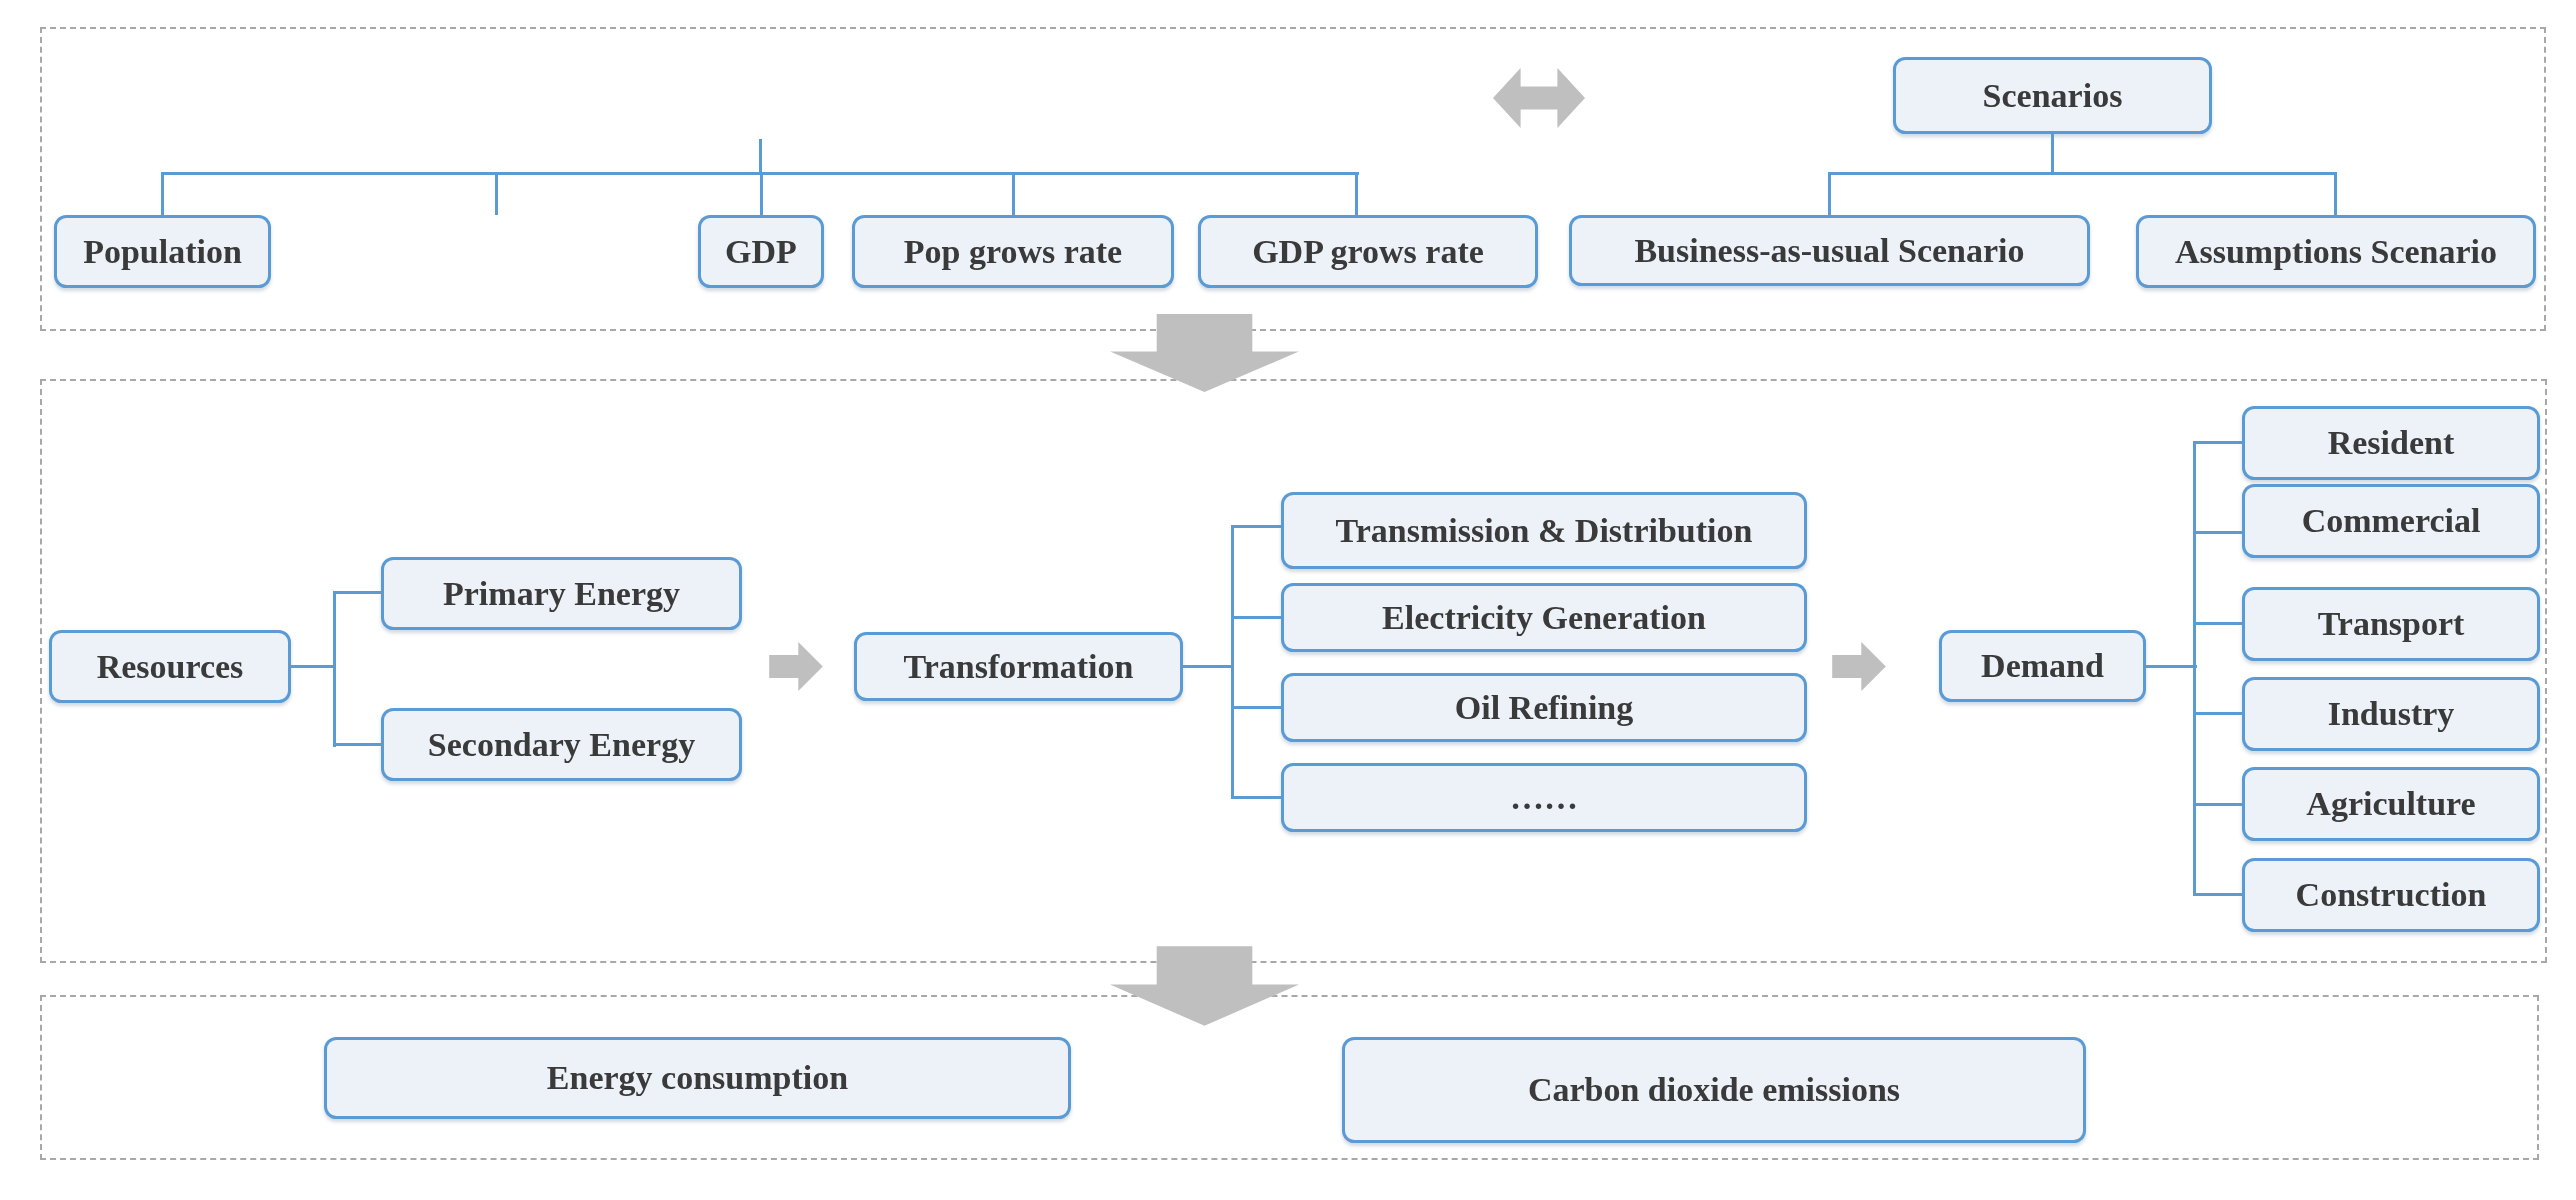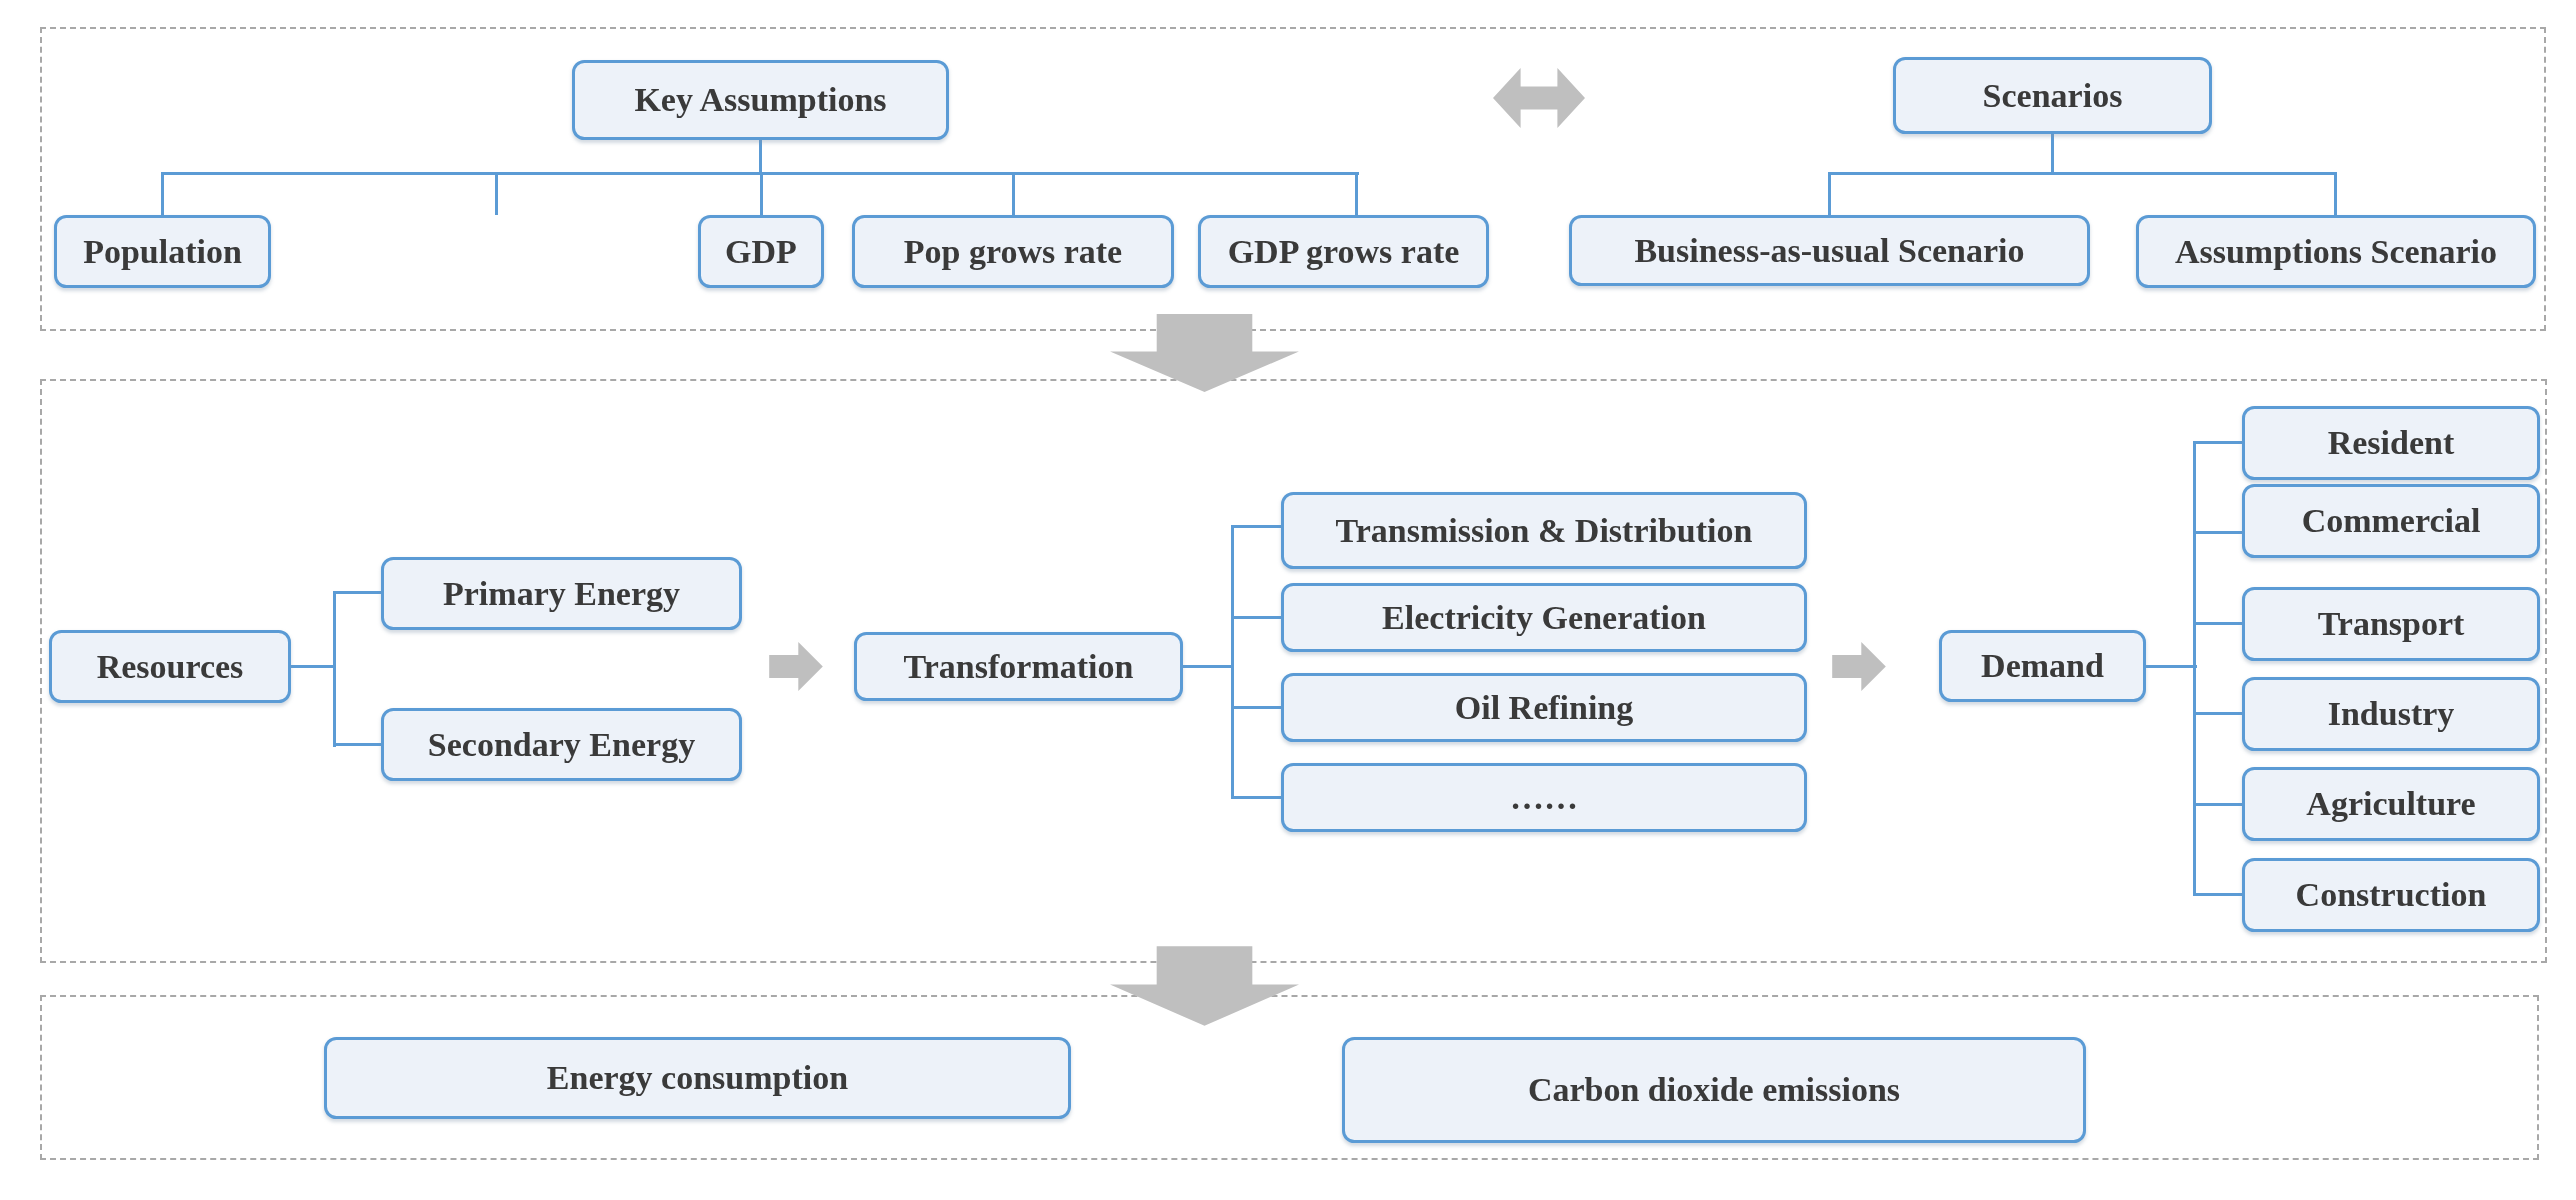--- a/index.html
+++ b/index.html
@@ -40,40 +40,39 @@
 </style>
 </head>
 <body>
 
 <div class="canvas">
 
   <div class="section" style="left:40px;top:27px;width:2506px;height:304px"></div>
   <div class="section" style="left:40px;top:379px;width:2507px;height:584px"></div>
   <div class="section" style="left:40px;top:995px;width:2499px;height:165px"></div>
 
-  <div class="box" style="left:572px;top:60px;width:377px;height:80px">Key Assumptions</div>
   <div class="box" style="left:1893px;top:57px;width:319px;height:77px">Scenarios</div>
 
   <div class="vline" style="left:759px;top:139px;height:36px"></div>
   <div class="hline" style="left:161px;top:172px;width:1198px"></div>
   <div class="vline" style="left:161px;top:172px;height:43px"></div>
   <div class="vline" style="left:495px;top:172px;height:43px"></div>
   <div class="vline" style="left:760px;top:172px;height:43px"></div>
   <div class="vline" style="left:1012px;top:172px;height:43px"></div>
   <div class="vline" style="left:1355px;top:172px;height:43px"></div>
 
   <div class="vline" style="left:2051px;top:134px;height:41px"></div>
   <div class="hline" style="left:1828px;top:172px;width:509px"></div>
   <div class="vline" style="left:1828px;top:172px;height:43px"></div>
   <div class="vline" style="left:2334px;top:172px;height:43px"></div>
 
   <div class="box" style="left:54px;top:215px;width:217px;height:73px">Population</div>
   <div class="box" style="left:698px;top:215px;width:126px;height:73px">GDP</div>
   <div class="box" style="left:852px;top:215px;width:322px;height:73px">Pop grows rate</div>
-  <div class="box" style="left:1198px;top:215px;width:291px;height:73px">GDP grows rate</div>
+  <div class="box" style="left:1198px;top:215px;width:340px;height:73px">GDP grows rate</div>
 
   <div class="box" style="left:1569px;top:215px;width:521px;height:71px">Business-as-usual Scenario</div>
   <div class="box" style="left:2136px;top:215px;width:400px;height:73px">Assumptions Scenario</div>
 
   <div class="arrow" style="left:1493px;top:68px">
     <svg width="92" height="60" viewBox="0 0 120 78">
       <polygon points="0,39 36,0 36,24 84,24 84,0 120,39 84,78 84,54 36,54 36,78" fill="#bfbfbf"></polygon>
     </svg>
   </div>
 

